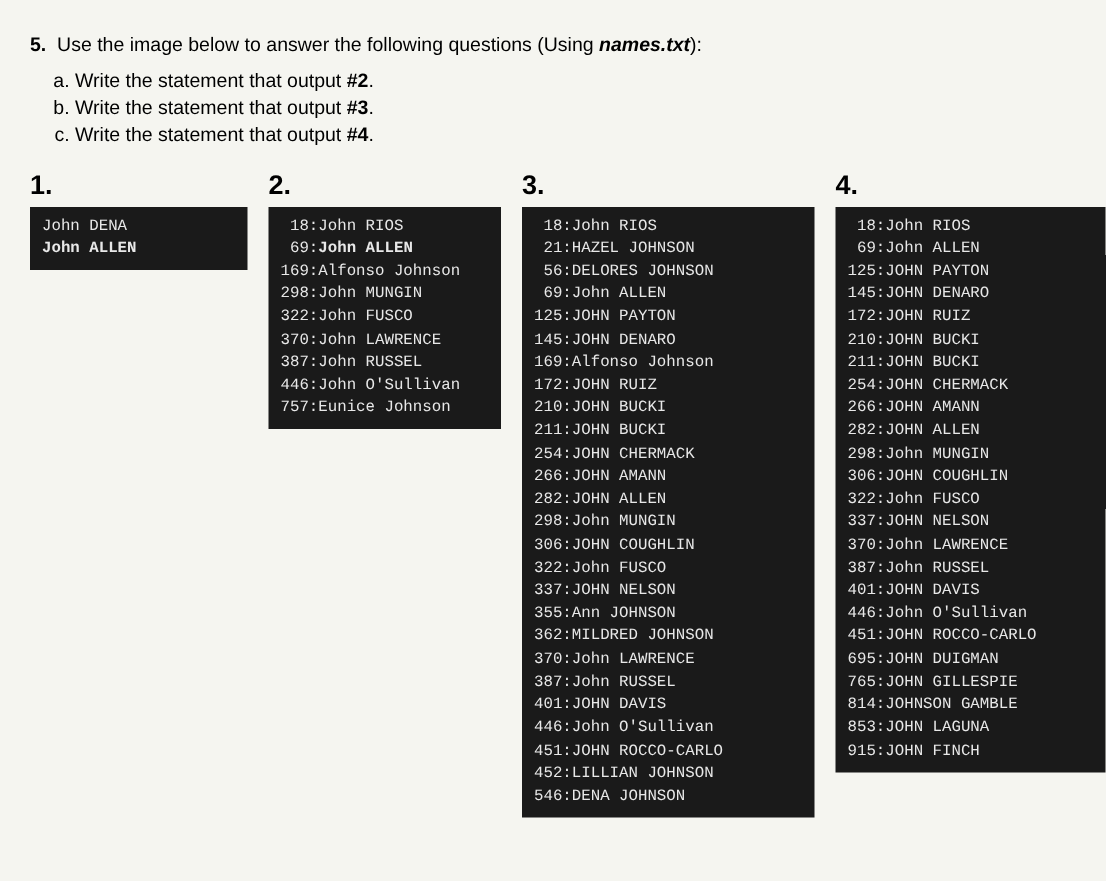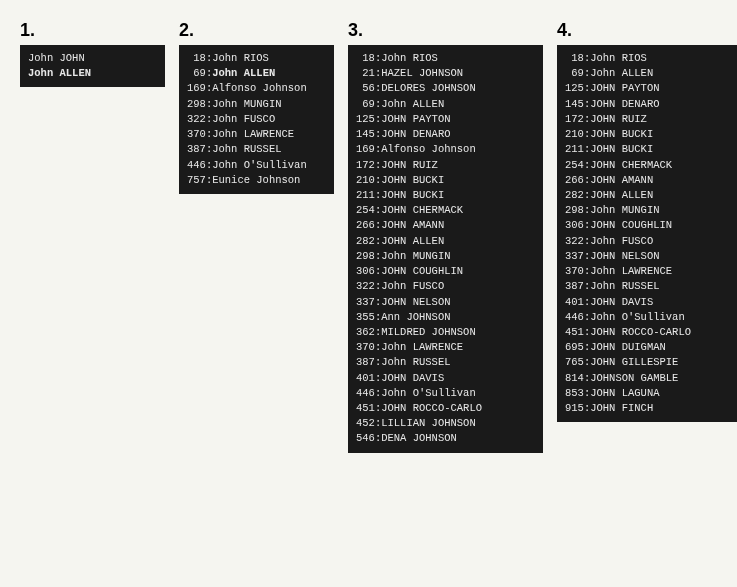--- a/index.html
+++ b/index.html
@@ -53,27 +53,35 @@
     
     #panel1 .code-box { min-width: 145px; }
     #panel2 .code-box { min-width: 155px; }
     #panel3 .code-box { min-width: 195px; }
     #panel4 .code-box { min-width: 185px; }
   </style>
 </head>
 <body>
 
 <div>
+  <p class="question-text">
+    <strong>5.</strong>&nbsp;&nbsp;Use the image below to answer the following questions (Using <em><strong>names.txt</strong></em>):
+  </p>
+  <ol type="a" class="sub-questions">
+    <li>Write the statement that output <strong>#2</strong>.</li>
+    <li>Write the statement that output <strong>#3</strong>.</li>
+    <li>Write the statement that output <strong>#4</strong>.</li>
+  </ol>
 </div>
 
 <div class="panels-row">
 
   <div class="panel-wrap" id="panel1">
     <div class="panel-label">1.</div>
-    <div class="code-box"><span class="normal">John JOHN
+    <div class="code-box"><span class="normal">John DENA
 </span><span class="bold">John ALLEN
 </span></div>
   </div>
 
   <div class="panel-wrap" id="panel2">
     <div class="panel-label">2.</div>
     <div class="code-box"> 18:John RIOS
  69:<span style="font-weight:bold">John ALLEN</span>
 169:Alfonso Johnson
 298:John MUNGIN

